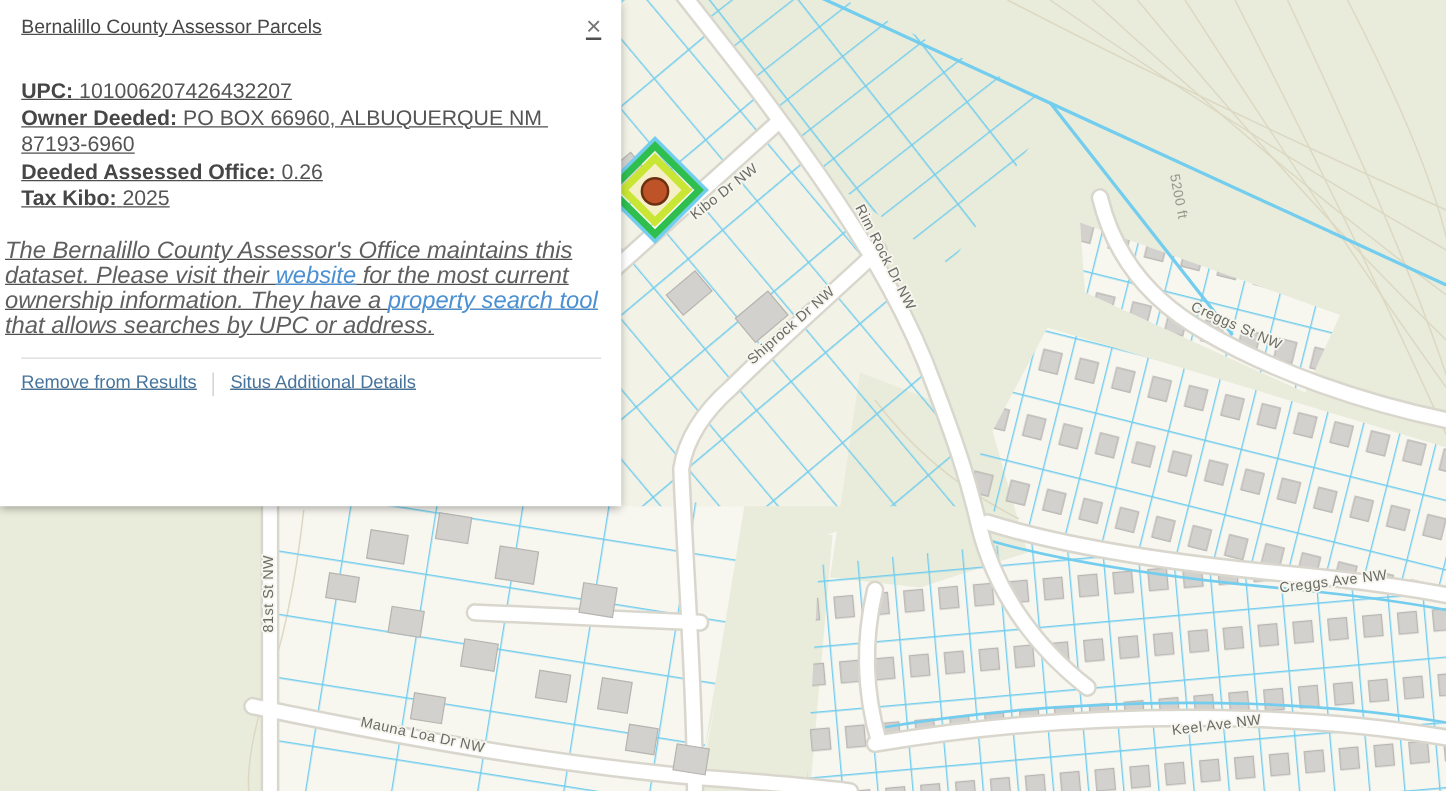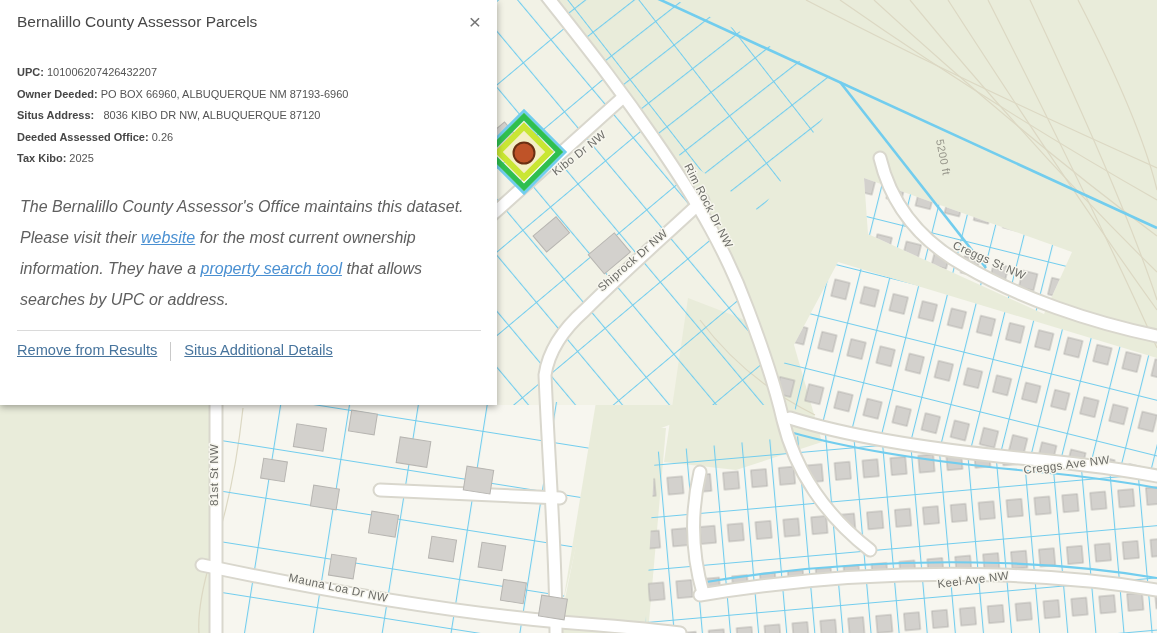--- a/index.html
+++ b/index.html
@@ -18,33 +18,34 @@
   .contour-label{
     font-family:"Liberation Sans", sans-serif;
     font-size:11px;fill:#96958a;letter-spacing:.4px;
     paint-order:stroke;stroke:#e9ecda;stroke-width:2.5px;
   }
   
   .panel{
     position:absolute;left:0;top:0;width:497px;height:405px;background:#ffffff;
     box-shadow:0 2px 7px rgba(0,0,0,.35);box-sizing:border-box;z-index:10;
     color:#4f4f4f;
+    text-decoration:underline;
   }
   .panel-header{display:flex;justify-content:space-between;align-items:flex-start;padding:13px 14px 0 17px;}
   .panel-title{font-size:15.5px;color:#474747;}
   .close-btn{
     font-size:21px;line-height:18px;color:#757575;cursor:pointer;border:none;background:none;
     padding:0 2px;font-family:"Liberation Sans", sans-serif;
   }
-  .fields{margin:31px 17px 0 17px;font-size:11px;line-height:21.6px;color:#545454;}
+  .fields{margin:31px 17px 0 17px;font-size:17px;line-height:21.6px;color:#545454;}
   .fields .row{white-space:pre-wrap;}
   .fields b{color:#464646;}
   .disclaimer{
-    margin:21px 17px 0 20px;font-style:italic;color:#5f5f5f;
-    font-size:16px;line-height:31px;
+    margin:21px 17px 0 4px;font-style:italic;color:#5f5f5f;
+    font-size:19px;line-height:20px;
   }
   .disclaimer a{color:#4a90d2;text-decoration:underline;cursor:pointer;}
   .panel hr{border:none;border-top:1px solid #dadada;margin:15px 16px 0 17px;}
   .panel-actions{margin:11px 17px 0 17px;font-size:14.6px;display:flex;align-items:flex-start;}
   .panel-actions a{color:#47749d;text-decoration:underline;cursor:pointer;}
   .action-sep{display:inline-block;width:1px;height:19px;background:#c9c9c9;margin:0 13px;}
 </style>
 </head>
 <body>
 
@@ -185,21 +186,20 @@
 
 <div class="panel">
   <div class="panel-header">
     <span class="panel-title">Bernalillo County Assessor Parcels</span>
     <button class="close-btn">×</button>
   </div>
 
   <div class="fields">
     <div class="row"><b>UPC:</b> <span>101006207426432207</span></div>
     <div class="row"><b>Owner Deeded:</b> <span>PO BOX 66960, ALBUQUERQUE NM 87193-6960</span></div>
-    <div class="row"><b>Situs Address:</b> <span>  8036 KIBO DR NW, ALBUQUERQUE 87120</span></div>
     <div class="row"><b>Deeded Assessed Office:</b> <span>0.26</span></div>
     <div class="row"><b>Tax Kibo:</b> <span>2025</span></div>
   </div>
 
   <div class="disclaimer"><span>The Bernalillo County Assessor's Office maintains this dataset. Please visit their </span><a>website</a><span> for the most current ownership information. They have a </span><a>property search tool</a><span> that allows searches by UPC or address.</span></div>
 
   <hr>
 
   <div class="panel-actions">
     <a>Remove from Results</a>

